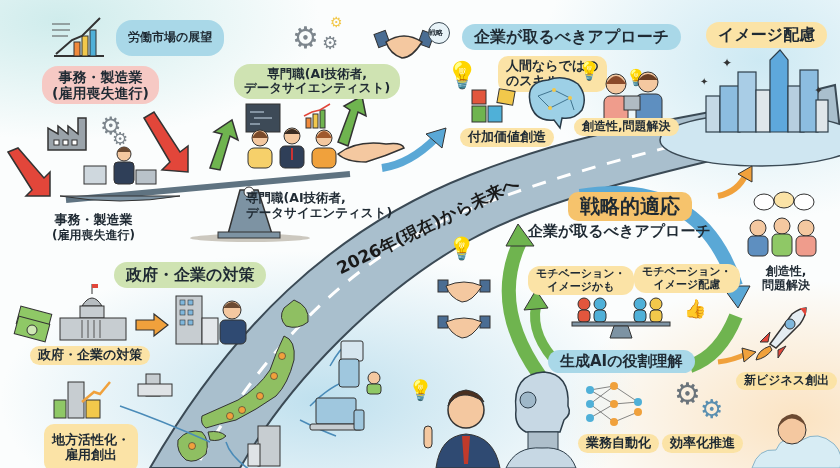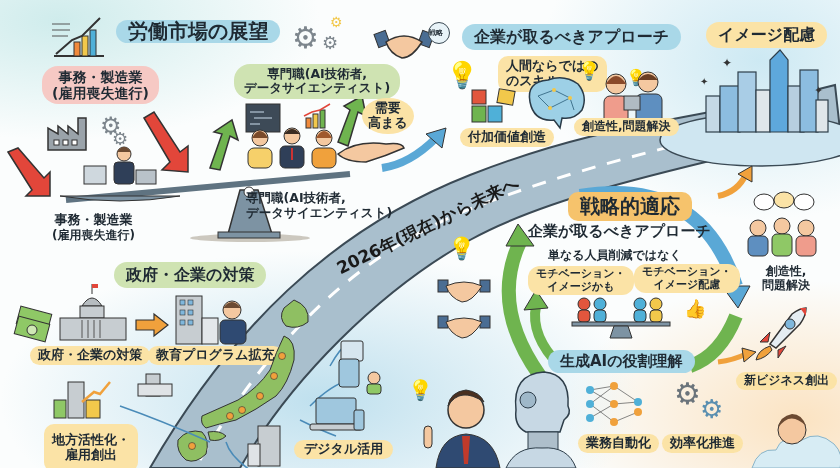--- a/index.html
+++ b/index.html
@@ -37,21 +37,21 @@
   <svg style="left:52px;top:16px" width="55" height="42">
     <line x1="2" y1="40" x2="52" y2="40" stroke="#333" stroke-width="2"></line>
     <rect x="22" y="26" width="6" height="14" fill="#f08a3c" stroke="#333"></rect>
     <rect x="30" y="20" width="6" height="20" fill="#f2c84b" stroke="#333"></rect>
     <rect x="38" y="14" width="6" height="26" fill="#4fb0d8" stroke="#333"></rect>
     <polyline points="4,38 20,24 30,20 48,2" fill="none" stroke="#333" stroke-width="2"></polyline>
     <line x1="0" y1="8" x2="18" y2="8" stroke="#555"></line>
       <line x1="0" y1="14" x2="18" y2="14" stroke="#555"></line>
       <line x1="0" y1="20" x2="16" y2="20" stroke="#555"></line>
   </svg>
-  <div class="pill blue" style="left:116px;top:20px;padding:0 12px;font-size:20px">労働市場の展望</div>
+  <div class="pill blue" style="left:116px;top:20px;padding:11px 12px;font-size:12px">労働市場の展望</div>
 
   <div class="pill red" style="left:42px;top:66px;padding:3px 10px;font-size:14px">
     <div>事務・製造業</div>
     <div>(雇用喪失進行)</div>
   </div>
 
   <svg style="left:46px;top:112px" width="46" height="40">
     <polygon points="2,38 2,16 12,22 12,14 22,22 22,14 32,22 32,6 40,6 40,38" fill="#9aa3aa" stroke="#333" stroke-width="1.5"></polygon>
     <rect x="8" y="28" width="5" height="5" fill="#fff" stroke="#333"></rect>
       <rect x="17" y="28" width="5" height="5" fill="#fff" stroke="#333"></rect>
@@ -124,24 +124,20 @@
     <rect x="4" y="22" width="24" height="20" rx="6" fill="#f6d06a" stroke="#333"></rect>
     <circle cx="48" cy="10" r="8" fill="#f4c8a0" stroke="#333"></circle>
       <path d="M40 8 Q48 -2 56 8" fill="#3a2c22"></path>
     <rect x="36" y="20" width="24" height="22" rx="5" fill="#2f3f58" stroke="#333"></rect>
     <line x1="48" y1="22" x2="48" y2="34" stroke="#c33" stroke-width="2"></line>
     <circle cx="80" cy="12" r="8" fill="#f4c8a0" stroke="#333"></circle>
       <path d="M72 12 Q80 -2 88 12" fill="#a0582c"></path>
     <rect x="68" y="22" width="24" height="20" rx="6" fill="#f0a13c" stroke="#333"></rect>
   </svg>
 
-  <div class="pill yellow" style="left:362px;top:98px;padding:3px 6px;font-size:13px;border-radius:50%">
-    <div>需要</div>
-    <div>高まる</div>
-  </div>
   <svg style="left:336px;top:134px" width="70" height="30">
     <path d="M2 20 Q20 6 50 10 Q66 8 68 14 Q50 22 30 28 Q10 28 2 20Z" fill="#f4c8a0" stroke="#333" stroke-width="1.5"></path>
   </svg>
 
   <div class="label" style="left:246px;top:190px;font-size:12.5px;text-align:left">
     <div>専門職(AI技術者,</div>
     <div>データサイエンティスト)</div>
   </div>
 
   <svg style="left:376px;top:28px" width="56" height="34">
@@ -220,21 +216,20 @@
     <polygon points="222,100 250,100 238,122" fill="#5aa8d6" stroke="#333"></polygon>
     <path d="M236 130 Q220 170 190 180" fill="none" stroke="#6fb44f" stroke-width="14"></path>
     <path d="M40 190 Q-10 120 20 56" fill="none" stroke="#6fb44f" stroke-width="14"></path>
     <polygon points="6,60 34,60 18,38" fill="#6fb44f" stroke="#333"></polygon>
     <path d="M60 180 Q30 150 36 120" fill="none" stroke="#6fb44f" stroke-width="10"></path>
     <polygon points="24,124 48,122 36,104" fill="#6fb44f" stroke="#333"></polygon>
   </svg>
 
   <div class="pill orange" style="left:568px;top:192px;padding:3px 12px;font-size:20px;border-radius:10px">戦略的適応</div>
   <div class="label" style="left:528px;top:222px;font-size:15px">企業が取るべきアプローチ</div>
-  <div class="label" style="left:548px;top:248px;font-size:12px">単なる人員削減ではなく</div>
   <div class="pill yellow" style="left:528px;top:266px;padding:2px 8px;font-size:11px;border-radius:12px">
     <div>モチベーション・</div>
     <div>イメージかも</div>
   </div>
   <div class="pill yellow" style="left:634px;top:264px;padding:2px 8px;font-size:11px;border-radius:12px">
     <div>モチベーション・</div>
     <div>イメージ配慮</div>
   </div>
   <svg style="left:570px;top:296px" width="110" height="44">
     <circle cx="14" cy="8" r="6" fill="#e2563d" stroke="#333"></circle>
@@ -373,21 +368,20 @@
         <rect x="6" y="14" width="5" height="5"></rect>
         <rect x="14" y="14" width="5" height="5"></rect>
         <rect x="6" y="24" width="5" height="5"></rect>
         <rect x="14" y="24" width="5" height="5"></rect>
     </g>
     <rect x="28" y="22" width="16" height="26" fill="#e3e7ea" stroke="#333"></rect>
     <circle cx="58" cy="14" r="9" fill="#f4c8a0" stroke="#333"></circle>
       <path d="M49 12 Q58 0 67 12" fill="#6b4a32"></path>
     <rect x="46" y="24" width="26" height="24" rx="5" fill="#2f4a72" stroke="#333"></rect>
   </svg>
-  <div class="pill yellow" style="left:148px;top:346px;padding:2px 8px;font-size:13px;border-radius:10px">教育プログラム拡充</div>
 
   <svg style="left:52px;top:380px" width="62" height="40">
     <rect x="2" y="20" width="12" height="18" fill="#8fc866" stroke="#333"></rect>
     <rect x="16" y="2" width="16" height="36" fill="#c7cdd1" stroke="#333"></rect>
     <rect x="34" y="20" width="14" height="18" fill="#f2c84b" stroke="#333"></rect>
     <polyline points="30,22 42,12 48,14 58,2" fill="none" stroke="#f0a13c" stroke-width="2.5"></polyline>
   </svg>
   <div class="pill yellow" style="left:44px;top:424px;padding:9px 8px;font-size:13px;border-radius:10px">
     <div>地方活性化・</div>
     <div>雇用創出</div>
@@ -428,19 +422,18 @@
   </svg>
   <svg style="left:364px;top:370px" width="20" height="24">
     <circle cx="10" cy="8" r="6" fill="#f4c8a0" stroke="#333"></circle>
     <rect x="3" y="14" width="14" height="10" rx="3" fill="#8fc866" stroke="#333"></rect>
   </svg>
   <svg style="left:310px;top:398px" width="56" height="36">
     <rect x="6" y="0" width="40" height="26" rx="2" fill="#9fc7de" stroke="#333"></rect>
     <rect x="0" y="26" width="52" height="6" rx="2" fill="#c7cdd1" stroke="#333"></rect>
     <rect x="44" y="12" width="10" height="20" rx="2" fill="#9fc7de" stroke="#333"></rect>
   </svg>
-  <div class="pill yellow" style="left:294px;top:440px;padding:2px 10px;font-size:13px;border-radius:10px">デジタル活用</div>
   <svg style="left:248px;top:426px" width="34" height="40">
     <rect x="10" y="0" width="22" height="40" fill="#c7cdd1" stroke="#333"></rect>
     <rect x="0" y="18" width="12" height="22" fill="#dfe3e6" stroke="#333"></rect>
   </svg>
 
 </div>
 
 </body></html>

